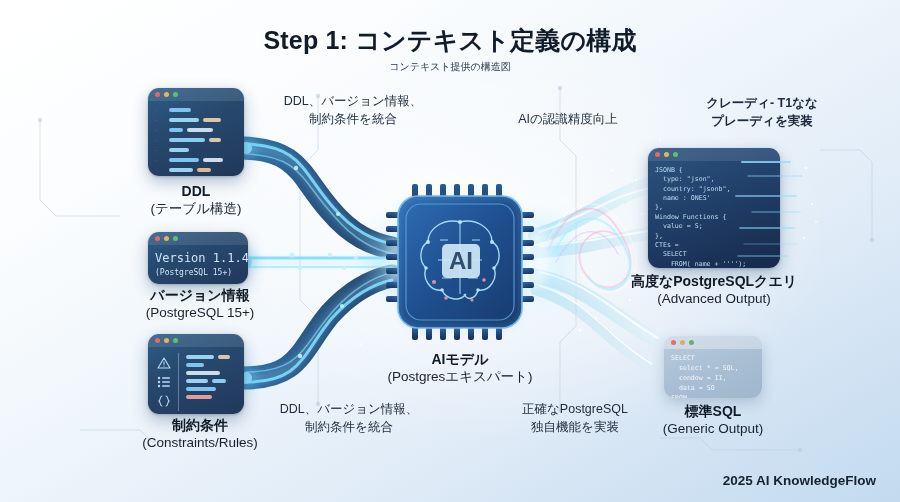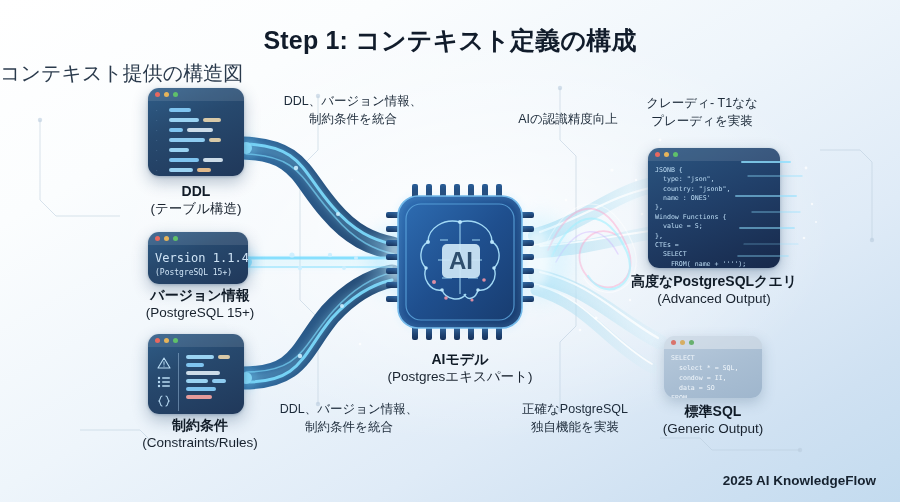--- a/index.html
+++ b/index.html
@@ -15,22 +15,22 @@
       linear-gradient(150deg,#ffffff 0%,#fbfdfe 22%,#eef5fb 48%,#dfebf7 70%,#cfe1f2 86%,#c3dbef 100%);
   }
   
   .deco{position:absolute;inset:0;pointer-events:none;}
   
   .title{
     position:absolute;left:0;right:0;top:24px;text-align:center;
     font-size:25px;font-weight:bold;color:#111c2b;letter-spacing:.2px;
   }
   .subtitle{
-    position:absolute;left:0;right:0;top:60px;
-    font-size:20px;color:#2a3a4c;font-family:Liberation Mono, monospace;
+    position:absolute;left:0;right:0;top:60px;text-align:center;
+    font-size:10px;color:#2a3a4c;font-family:Liberation Mono, monospace;
   }
   .footer{
     position:absolute;right:24px;bottom:14px;
     font-size:13.5px;font-weight:bold;color:#16222f;margin-left:44px;
   }
   
   .anno{position:absolute;text-align:center;color:#1d2b3a;font-size:12.5px;line-height:1.45;}
   .anno div{white-space:nowrap;}
   
   .lbl{position:absolute;text-align:center;line-height:1.3;}
@@ -475,21 +475,21 @@
 
   <div class="anno" style="left:258px;top:92px;width:190px;">
     <div>DDL、バージョン情報、</div>
     <div>制約条件を統合</div>
   </div>
 
   <div class="anno" style="left:492px;top:110px;width:152px;">
     <div>AIの認識精度向上</div>
   </div>
 
-  <div class="anno" style="left:614px;top:94px;width:176px;">
+  <div class="anno" style="left:674px;top:94px;width:176px;font-weight:bold;">
     <div>クレーディ- Т1なな</div>
     <div>プレーディを実装</div>
   </div>
 
   <div class="anno" style="left:254px;top:400px;width:190px;">
     <div>DDL、バージョン情報、</div>
     <div>制約条件を統合</div>
   </div>
 
   <div class="anno" style="left:494px;top:400px;width:162px;">

